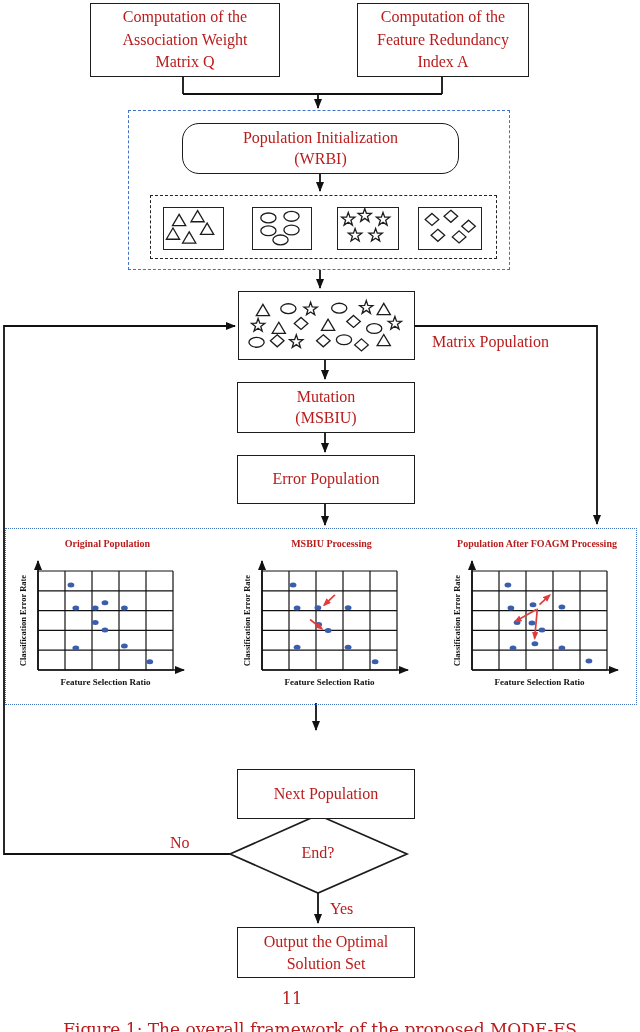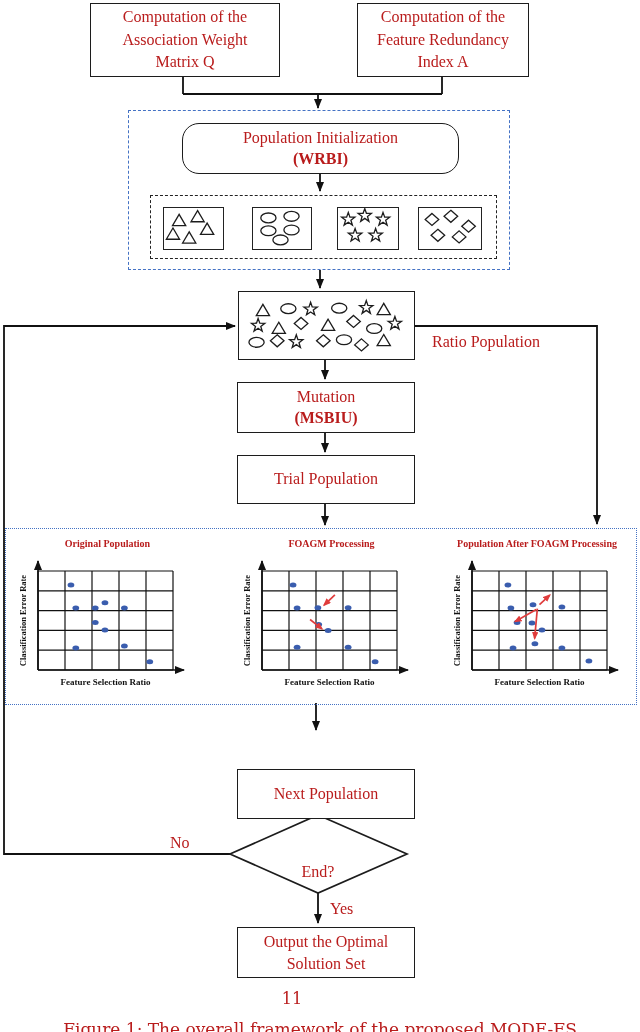--- a/index.html
+++ b/index.html
@@ -7,21 +7,21 @@
           font-family:"Liberation Serif","DejaVu Serif",serif;color:#b91c1c;}
   svg.connectors{position:absolute;left:0;top:0;z-index:0;}
   .node{position:absolute;display:flex;flex-direction:column;align-items:center;justify-content:center;
         text-align:center;background:#fff;border:1.7px solid #1c1c1c;font-size:16px;line-height:1.42;
         white-space:pre-line;z-index:2;}
   .dashed-blue{position:absolute;border:1.6px dashed #4472c4;z-index:1;}
   .dotted-blue{position:absolute;border:1.6px dotted #4472c4;z-index:1;}
   .dotted-black{position:absolute;border:1.4px dashed #222;z-index:1;}
   .shape-box{position:absolute;border:1.6px solid #222;background:#fff;z-index:2;}
   .shape-box svg,.parent-svg{display:block;}
-  .bold{font-weight:bold;}
+  .bold{font-weight:normal;}
   .float-label{position:absolute;font-size:16px;z-index:3;white-space:nowrap;}
   .plot{position:absolute;top:538px;height:162px;z-index:2;}
   .plot-title{position:absolute;top:0;left:0;right:0;text-align:center;font-weight:bold;font-size:10px;}
   .plot svg{position:absolute;left:0;top:12px;}
   .axis-label{font-family:"Liberation Serif",serif;font-weight:bold;font-size:9px;fill:#111;}
   .axis-label-y{font-family:"Liberation Serif",serif;font-weight:bold;font-size:8.5px;fill:#111;}
   .page-number{position:absolute;left:0;width:584px;text-align:center;top:989px;font-size:16px;
                font-family:"DejaVu Serif",serif;z-index:3;}
   .caption{position:absolute;left:0;width:640px;text-align:center;top:1019px;font-size:17px;
            font-family:"DejaVu Serif",serif;z-index:3;}
@@ -127,27 +127,27 @@
         <path stroke="#1c1c1c" stroke-width="1.3" fill="#fff" d="M153.9,22.5L155.5,27.2L160.5,27.3L156.5,30.3L158.0,35.1L153.9,32.3L149.8,35.1L151.2,30.3L147.2,27.3L152.2,27.2Z"></path>
         <ellipse stroke="#1c1c1c" stroke-width="1.3" fill="#fff" cx="15.54" cy="48.33" rx="7.6" ry="4.9"></ellipse>
         <path stroke="#1c1c1c" stroke-width="1.3" fill="#fff" d="M36.21,40.800000000000004 L43.01,46.800000000000004 L36.21,52.800000000000004 L29.41,46.800000000000004 Z"></path>
         <path stroke="#1c1c1c" stroke-width="1.3" fill="#fff" d="M55.3,40.8L56.9,45.6L61.9,45.7L58.0,48.7L59.4,53.5L55.3,50.6L51.2,53.5L52.6,48.7L48.6,45.7L53.6,45.6Z"></path>
         <path stroke="#1c1c1c" stroke-width="1.3" fill="#fff" d="M82.32,40.800000000000004 L89.11999999999999,46.800000000000004 L82.32,52.800000000000004 L75.52,46.800000000000004 Z"></path>
         <ellipse stroke="#1c1c1c" stroke-width="1.3" fill="#fff" cx="102.99" cy="45.78" rx="7.6" ry="4.9"></ellipse>
         <path stroke="#1c1c1c" stroke-width="1.3" fill="#fff" d="M120.47999999999999,44.88 L127.27999999999999,50.88 L120.47999999999999,56.88 L113.67999999999999,50.88 Z"></path>
         <path stroke="#1c1c1c" stroke-width="1.3" fill="#fff" d="M142.74,40.49 L136.14000000000001,51.69 L149.34,51.69 Z"></path>
       </svg>
   </div>
-  <div class="float-label" style="left:432px;top:333px;">Ratio Population</div>
+  <div class="float-label" style="left:432px;top:333px;">Matrix Population</div>
 
   <div class="node" style="left:237px;top:382px;width:176px;height:49px;line-height:1.3;">
     <div>Mutation</div>
     <div class="bold">(MSBIU)</div>
   </div>
-  <div class="node" style="left:237px;top:455px;width:176px;height:47px;">Trial Population</div>
+  <div class="node" style="left:237px;top:455px;width:176px;height:47px;">Error Population</div>
 
   <div class="dotted-blue" style="left:5px;top:528px;width:630px;height:175px;"></div>
 
   <div class="plot" style="left:0px;width:215px;">
     <div class="plot-title">Original Population</div>
     <svg width="215" height="148">
         <line x1="38" y1="21" x2="38" y2="120" stroke="#111" stroke-width="1.2"></line>
         <line x1="65" y1="21" x2="65" y2="120" stroke="#111" stroke-width="1.2"></line>
         <line x1="92" y1="21" x2="92" y2="120" stroke="#111" stroke-width="1.2"></line>
         <line x1="119" y1="21" x2="119" y2="120" stroke="#111" stroke-width="1.2"></line>
@@ -169,21 +169,21 @@
         <ellipse cx="95.24000000000001" cy="72.48" rx="3.4" ry="2.5" fill="#3a5dae"></ellipse>
         <ellipse cx="104.96" cy="80.004" rx="3.4" ry="2.5" fill="#3a5dae"></ellipse>
         <ellipse cx="75.8" cy="98.022" rx="3.4" ry="2.5" fill="#3a5dae"></ellipse>
         <ellipse cx="124.4" cy="96.042" rx="3.4" ry="2.5" fill="#3a5dae"></ellipse>
         <ellipse cx="149.77999999999997" cy="111.68400000000001" rx="3.4" ry="2.5" fill="#3a5dae"></ellipse>
         <text x="105.5" y="135" text-anchor="middle" class="axis-label">Feature Selection Ratio</text>
         <text x="26" y="70.5" text-anchor="middle" class="axis-label-y" transform="rotate(-90 26 70.5)">Classification Error Rate</text>
       </svg>
   </div>
   <div class="plot" style="left:224px;width:215px;">
-    <div class="plot-title">FOAGM Processing</div>
+    <div class="plot-title">MSBIU Processing</div>
     <svg width="215" height="148">
         <line x1="38" y1="21" x2="38" y2="120" stroke="#111" stroke-width="1.2"></line>
         <line x1="65" y1="21" x2="65" y2="120" stroke="#111" stroke-width="1.2"></line>
         <line x1="92" y1="21" x2="92" y2="120" stroke="#111" stroke-width="1.2"></line>
         <line x1="119" y1="21" x2="119" y2="120" stroke="#111" stroke-width="1.2"></line>
         <line x1="146" y1="21" x2="146" y2="120" stroke="#111" stroke-width="1.2"></line>
         <line x1="173" y1="21" x2="173" y2="120" stroke="#111" stroke-width="1.2"></line>
         <line x1="38" y1="21" x2="173" y2="21" stroke="#111" stroke-width="1.2"></line>
         <line x1="38" y1="40.8" x2="173" y2="40.8" stroke="#111" stroke-width="1.2"></line>
         <line x1="38" y1="60.6" x2="173" y2="60.6" stroke="#111" stroke-width="1.2"></line>
@@ -238,21 +238,21 @@
         <line x1="102.25999999999999" y1="59.61" x2="81.2" y2="71.49" stroke="#e03c3c" stroke-width="1.7" marker-end="url(#ahr)"></line>
         <line x1="103.34" y1="58.62" x2="100.63999999999999" y2="88.32000000000001" stroke="#e03c3c" stroke-width="1.7" marker-end="url(#ahr)"></line>
         <line x1="105.5" y1="54.660000000000004" x2="115.75999999999999" y2="45.156" stroke="#e03c3c" stroke-width="1.7" marker-end="url(#ahr)"></line>
         <text x="105.5" y="135" text-anchor="middle" class="axis-label">Feature Selection Ratio</text>
         <text x="26" y="70.5" text-anchor="middle" class="axis-label-y" transform="rotate(-90 26 70.5)">Classification Error Rate</text>
       </svg>
   </div>
 
   <div class="node" style="left:237px;top:733px;width:176px;height:48px;margin-top:36px;">Next Population</div>
 
-  <div class="float-label" style="left:268px;top:844px;width:100px;text-align:center;margin-top:19px;">End?</div>
+  <div class="float-label" style="left:268px;top:844px;width:100px;text-align:center;">End?</div>
   <div class="float-label" style="left:170px;top:834px;">No</div>
   <div class="float-label" style="left:330px;top:900px;">Yes</div>
 
   <div class="node" style="left:237px;top:927px;width:176px;height:49px;line-height:1.35;">Output the Optimal
 Solution Set</div>
 
   <div class="page-number">11</div>
   <div class="caption">Figure 1: The overall framework of the proposed MODE-FS</div>
 </div>
 

